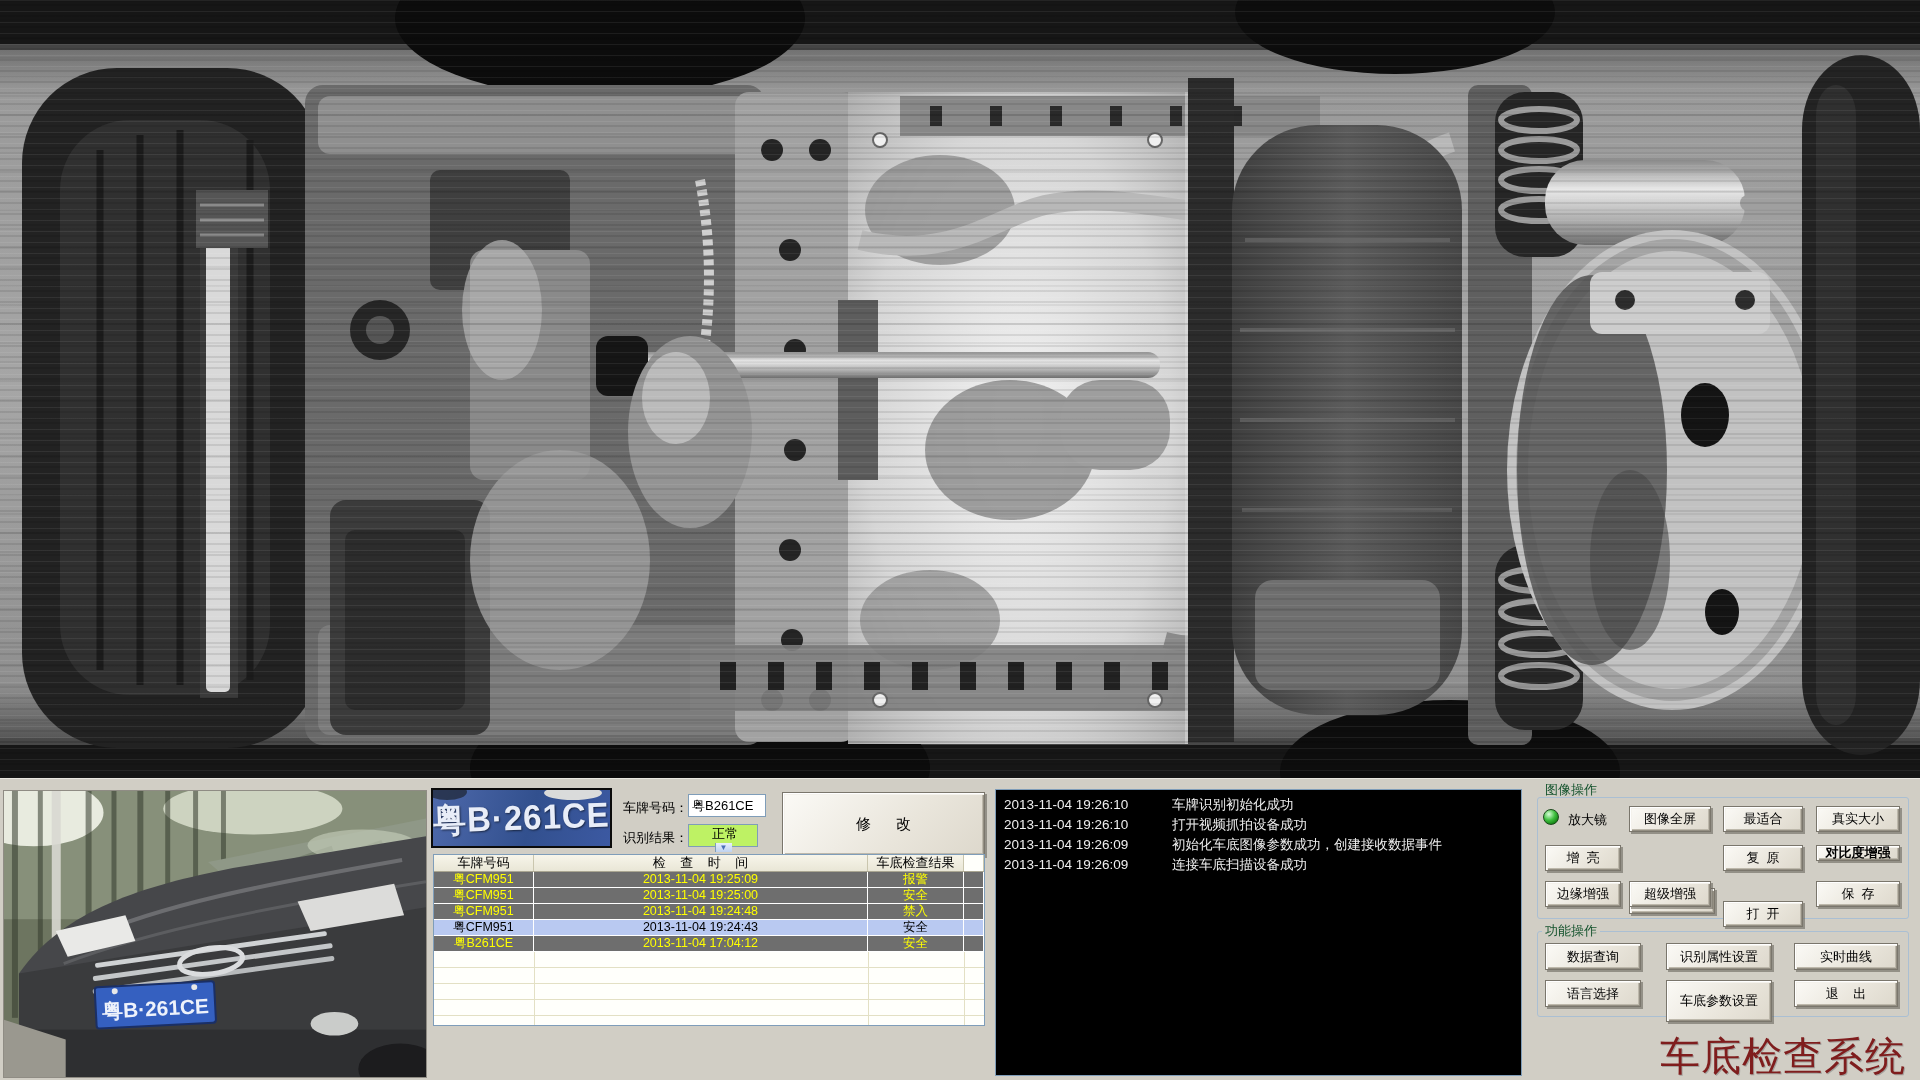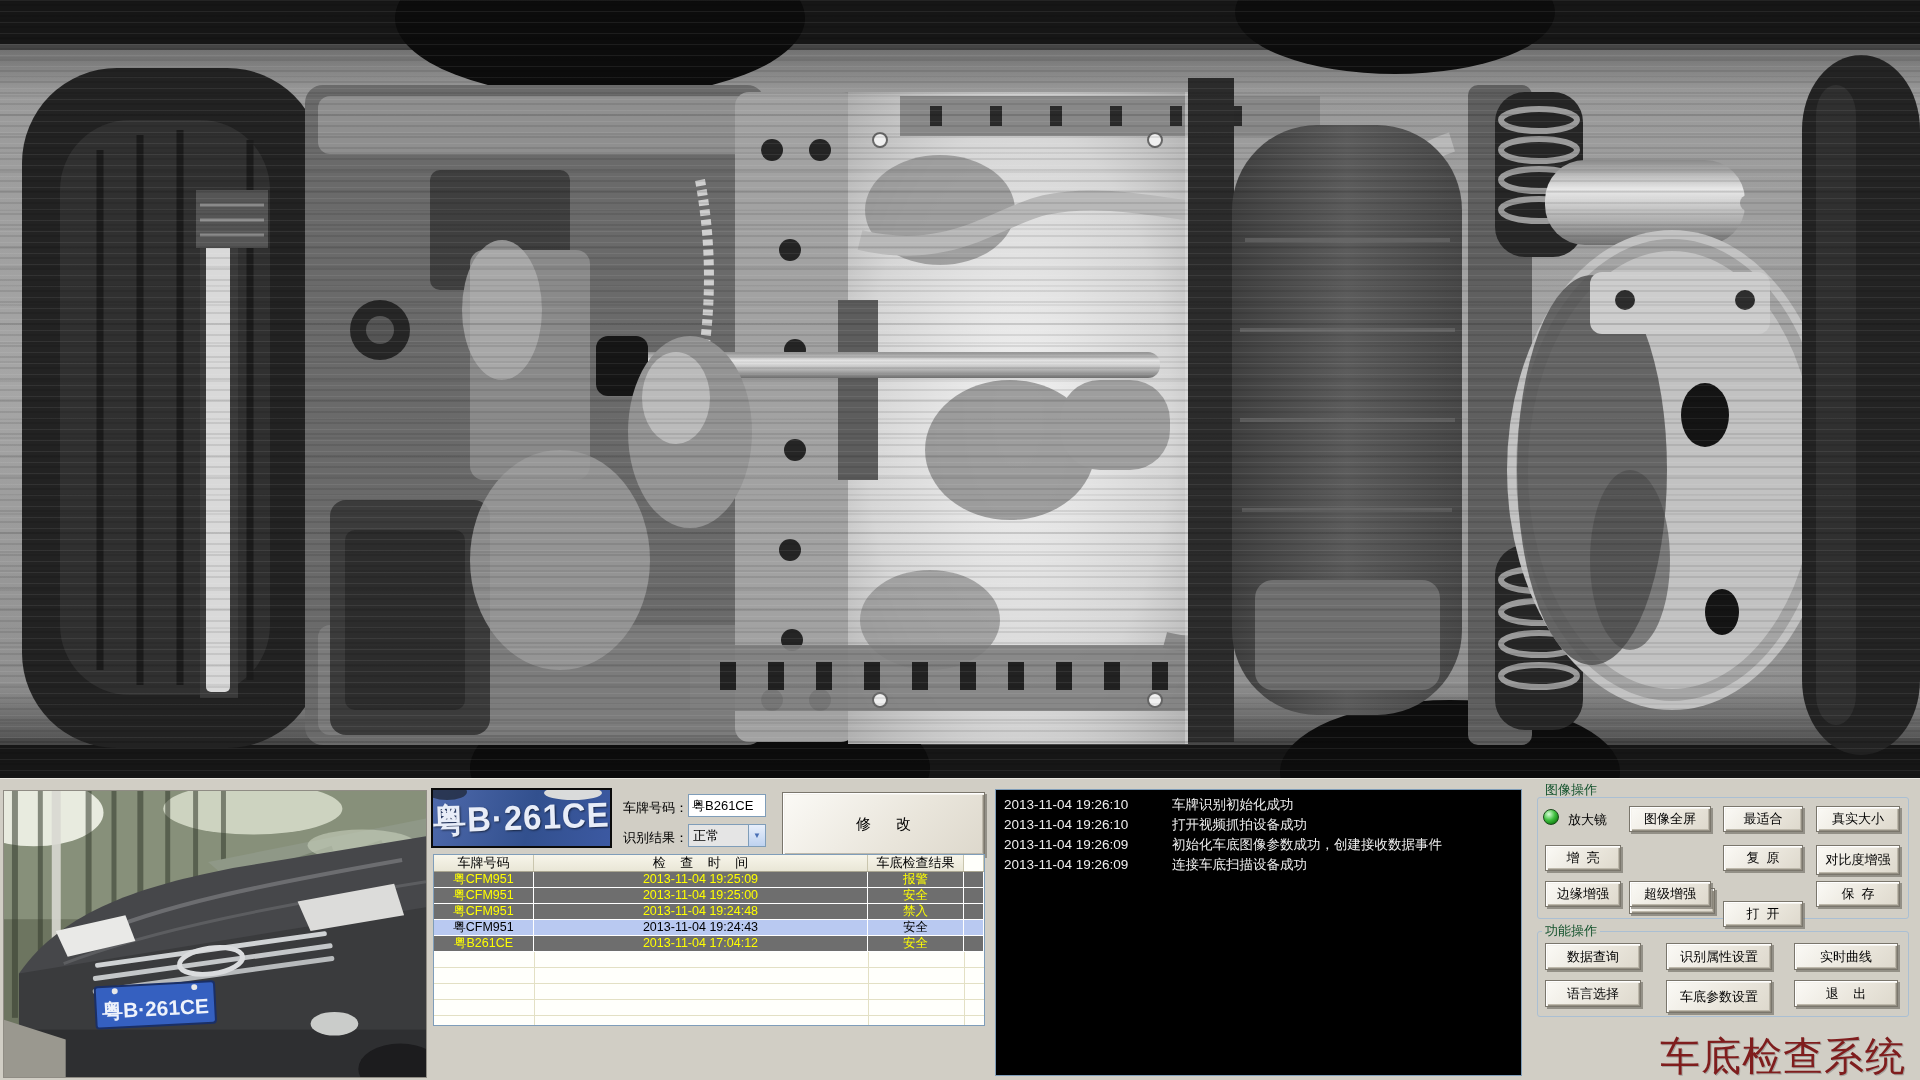--- a/index.html
+++ b/index.html
@@ -22,22 +22,22 @@
   .plate-crop{position:absolute;left:431px;top:788px;width:181px;height:60px;border:2px solid #0b0b0b;
     background:linear-gradient(105deg,#4e69ab,#32508e 55%,#3c59a2);display:flex;align-items:center;justify-content:center;overflow:hidden;}
   .plate-crop .txt{color:#e8edf8;font-size:33px;font-weight:bold;letter-spacing:1px;transform:rotate(-2deg) scaleY(1.05);
     text-shadow:1px 1px 2px rgba(0,0,0,.55);white-space:pre;}
   .plate-crop .blob{position:absolute;right:8px;top:-4px;width:58px;height:14px;background:#eceae2;border-radius:50%;opacity:.9;}
   .plate-crop .blob2{position:absolute;left:-6px;top:-6px;width:40px;height:16px;background:#1d2330;border-radius:50%;opacity:.7;}
   
   .flabel{position:absolute;font-size:13px;white-space:pre;}
   .tfield{position:absolute;left:688px;top:794px;width:78px;height:23px;border:1px solid #7f9db9;background:#fff;
     font-family:"Liberation Sans",sans-serif;font-size:13px;padding:2px 3px;}
-  .combo{position:absolute;left:688px;top:824px;width:78px;height:23px;border:1px solid #7f9db9;background:#e5e5e5;
-    display:flex;align-items:center;font-size:13px;}
+  .combo{position:absolute;left:688px;top:824px;width:70px;height:23px;border:1px solid #7f9db9;background:#bef264;
+    display:flex;align-items:center;font-size:13px;flex-direction:column;}
   .combo .val{flex:1;padding-left:4px;}
   .combo .arrow{width:17px;height:100%;border-left:1px solid #7f9db9;background:linear-gradient(#e8effb,#bed2f0);
     display:flex;align-items:center;justify-content:center;font-size:8px;color:#4a6fb5;}
   
   .b3d{position:absolute;background:linear-gradient(135deg,#fbfaf6,#e9e5db 60%,#ddd8cc);
     border:1px solid #7a766c;box-shadow:inset 1px 1px 0 #ffffff,inset 2px 2px 0 #f4f2ec,inset -1px -1px 0 #948f83,inset -2px -2px 0 #bdb8ab,2px 2px 0 rgba(96,92,84,.55);
     font-family:"Liberation Sans",sans-serif;font-size:13px;color:#000;white-space:pre;cursor:pointer;
     display:flex;align-items:center;justify-content:center;padding:0;}
   .big{font-size:15px;}
   
@@ -365,30 +365,30 @@
   <div class="group" style="left:1537px;top:797px;width:372px;height:122px;"></div>
   <span class="group-label" style="left:1542px;top:783px;">图像操作</span>
   <span class="led"></span>
   <span class="flabel" style="left:1568px;top:811px;">放大镜</span>
   <button class="b3d" style="left:1629px;top:806px;width:82px;height:26px;">图像全屏</button>
   <button class="b3d" style="left:1723px;top:806px;width:80px;height:26px;">最适合</button>
   <button class="b3d" style="left:1816px;top:806px;width:84px;height:26px;">真实大小</button>
   <button class="b3d" style="left:1545px;top:845px;width:76px;height:26px;">增  亮</button>
   <button class="b3d" style="left:1629px;top:845px;width:86px;height:26px;margin-top:43px;">减  暗</button>
   <button class="b3d" style="left:1723px;top:845px;width:80px;height:26px;">复  原</button>
-  <button class="b3d" style="left:1816px;top:845px;width:84px;height:30px;">对比度增强</button>
+  <button class="b3d" style="left:1816px;top:845px;width:84px;height:16px;font-weight:bold;">对比度增强</button>
   <button class="b3d" style="left:1545px;top:881px;width:76px;height:26px;">边缘增强</button>
   <button class="b3d" style="left:1629px;top:881px;width:82px;height:26px;">超级增强</button>
   <button class="b3d" style="left:1723px;top:901px;width:80px;height:26px;">打  开</button>
   <button class="b3d" style="left:1816px;top:881px;width:84px;height:26px;">保  存</button>
 
   <div class="group" style="left:1537px;top:931px;width:372px;height:86px;"></div>
   <span class="group-label" style="left:1542px;top:924px;">功能操作</span>
   <button class="b3d" style="left:1545px;top:943px;width:96px;height:27px;">数据查询</button>
   <button class="b3d" style="left:1666px;top:943px;width:106px;height:27px;">识别属性设置</button>
   <button class="b3d" style="left:1794px;top:943px;width:104px;height:27px;">实时曲线</button>
   <button class="b3d" style="left:1545px;top:980px;width:96px;height:27px;">语言选择</button>
-  <button class="b3d" style="left:1666px;top:980px;width:106px;height:33px;">车底参数设置</button>
+  <button class="b3d" style="left:1666px;top:980px;width:106px;height:42px;">车底参数设置</button>
   <button class="b3d" style="left:1794px;top:980px;width:104px;height:27px;">退    出</button>
 
   <div class="footer-title">车底检查系统</div>
 
 </div>
 
 </body></html>

